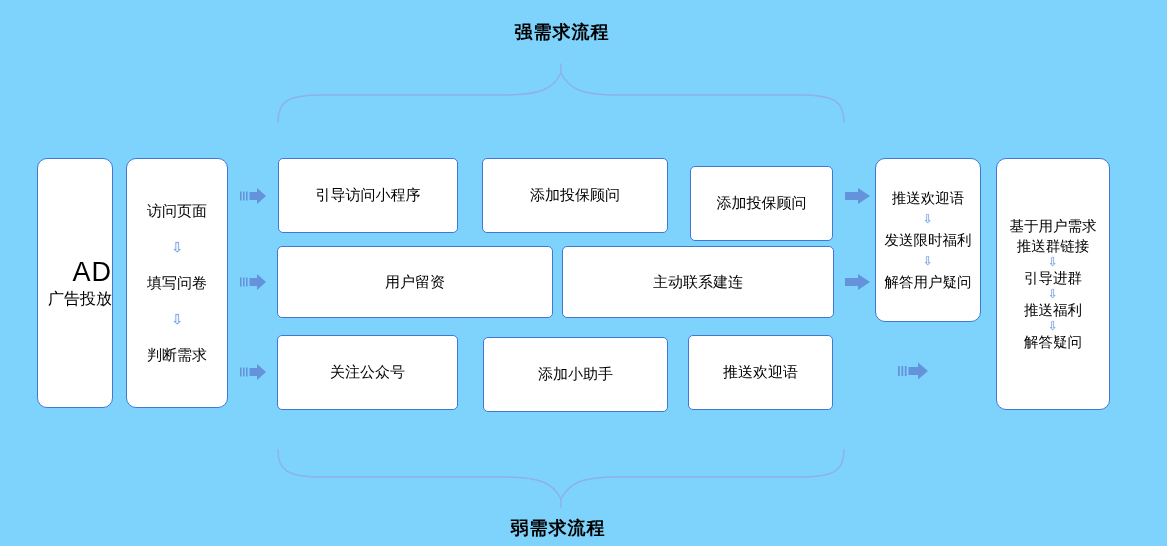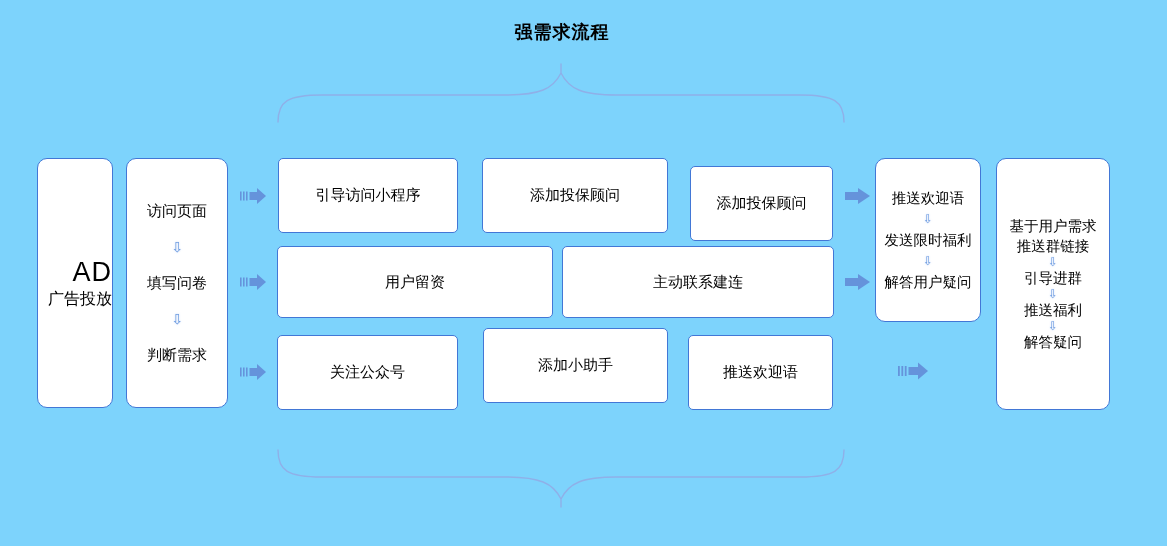--- a/index.html
+++ b/index.html
@@ -43,20 +43,21 @@
   .arrow-svg{position:absolute;}
   .arrow-shape{fill:var(--arrow-fill);}
   .brace-path{fill:none;stroke:var(--brace-stroke);stroke-width:1.4;stroke-linecap:round;}
 </style>
 </head>
 <body>
 
 <div class="canvas">
 
   <div class="abs title" style="left:442px;top:20px;">强需求流程</div>
+  <div class="abs title" style="left:438px;top:516px;">弱需求流程</div>
 
   <svg class="abs" style="left:0;top:0;" width="1167" height="546" viewBox="0 0 1167 546">
     <path class="brace-path" d="M278 122 C278 101 288 95 322 95 L505 95 C540 95 553 89 561 73 C569 89 582 95 617 95 L800 95 C834 95 844 101 844 122 M561 73 L561 64"></path>
     <path class="brace-path" d="M278 450 C278 471 288 477 322 477 L505 477 C540 477 553 483 561 499 C569 483 582 477 617 477 L800 477 C834 477 844 471 844 450 M561 499 L561 507"></path>
   </svg>
 
   <div class="box tall" style="left:37px;top:158px;width:76px;height:250px;align-items:flex-end;">
     <span class="ad-main">AD</span>
     <span class="ad-sub">广告投放</span>
   </div>
@@ -110,21 +111,21 @@
   <div class="box small" style="left:277px;top:246px;width:276px;height:72px;">
     <span>用户留资</span>
   </div>
   <div class="box small" style="left:562px;top:246px;width:272px;height:72px;">
     <span>主动联系建连</span>
   </div>
 
   <div class="box small" style="left:277px;top:335px;width:181px;height:75px;">
     <span>关注公众号</span>
   </div>
-  <div class="box small" style="left:483px;top:328px;width:185px;height:75px;">
+  <div class="box small" style="left:483px;top:337px;width:185px;height:75px;">
     <span>添加小助手</span>
   </div>
   <div class="box small" style="left:688px;top:335px;width:145px;height:75px;">
     <span>推送欢迎语</span>
   </div>
 
   <svg class="arrow-svg" style="left:845px;top:187px;" width="26" height="18" viewBox="0 0 26 18">
     <g class="arrow-shape">
         <rect x="0" y="5" width="13" height="8"></rect>
         <polygon points="13,1 25,9 13,17"></polygon>

